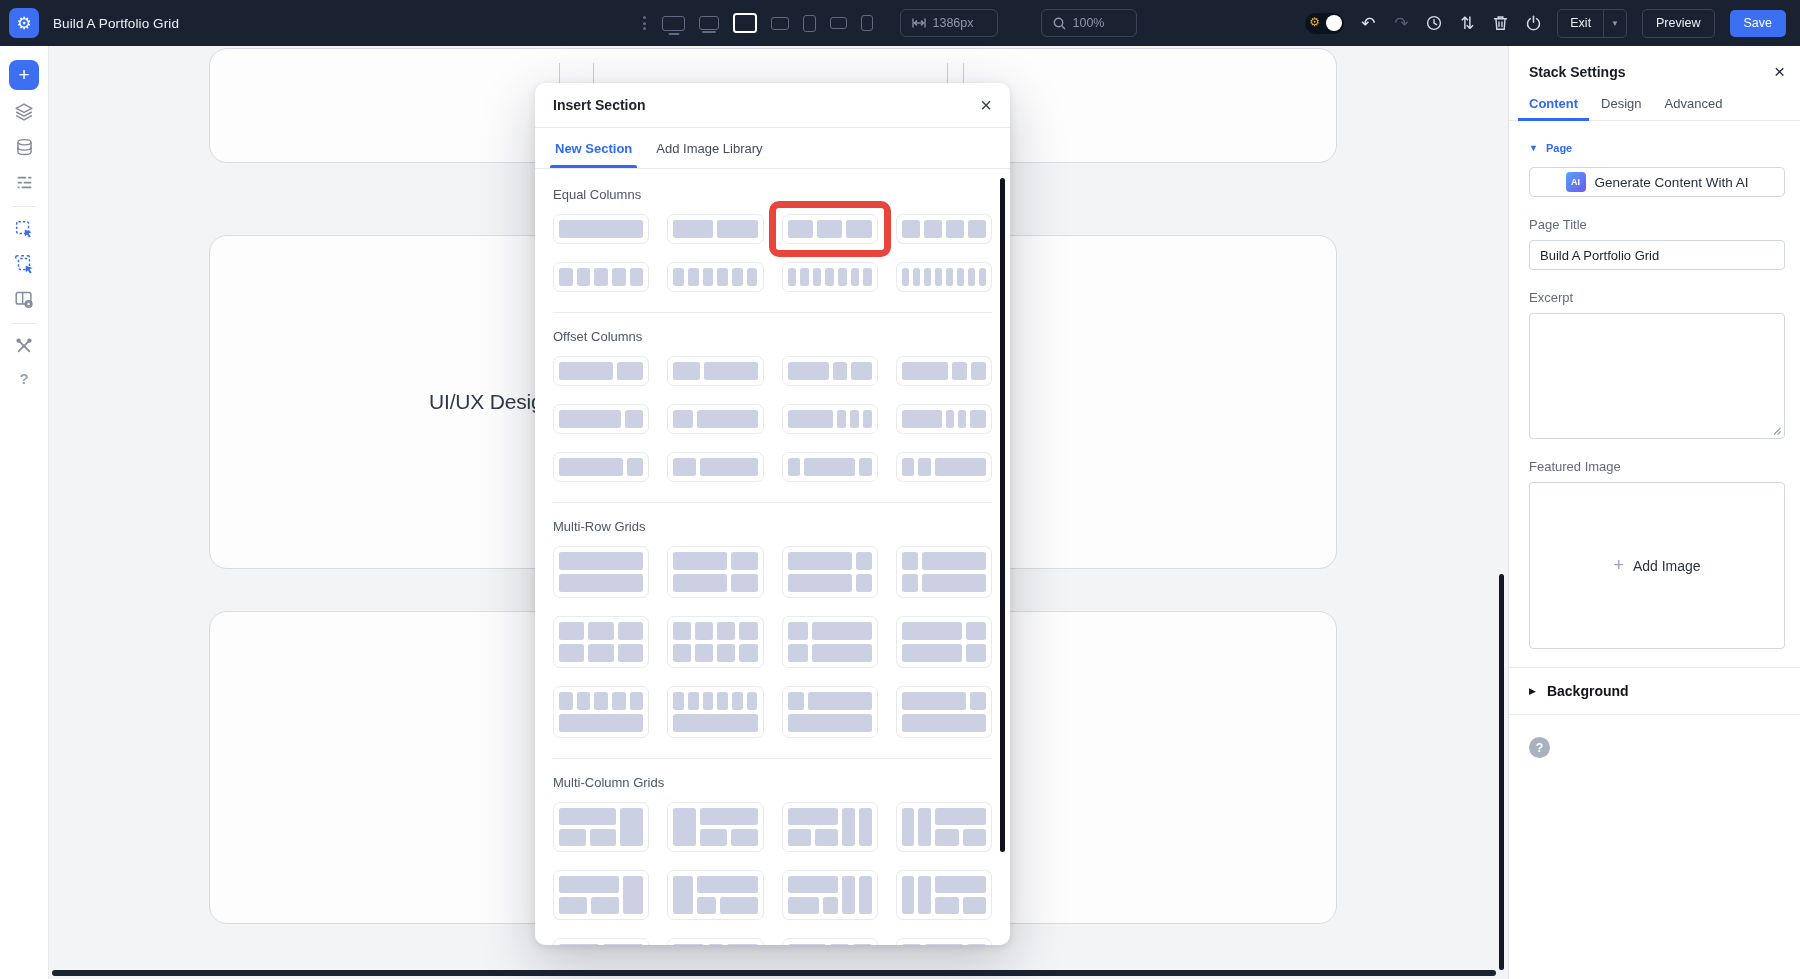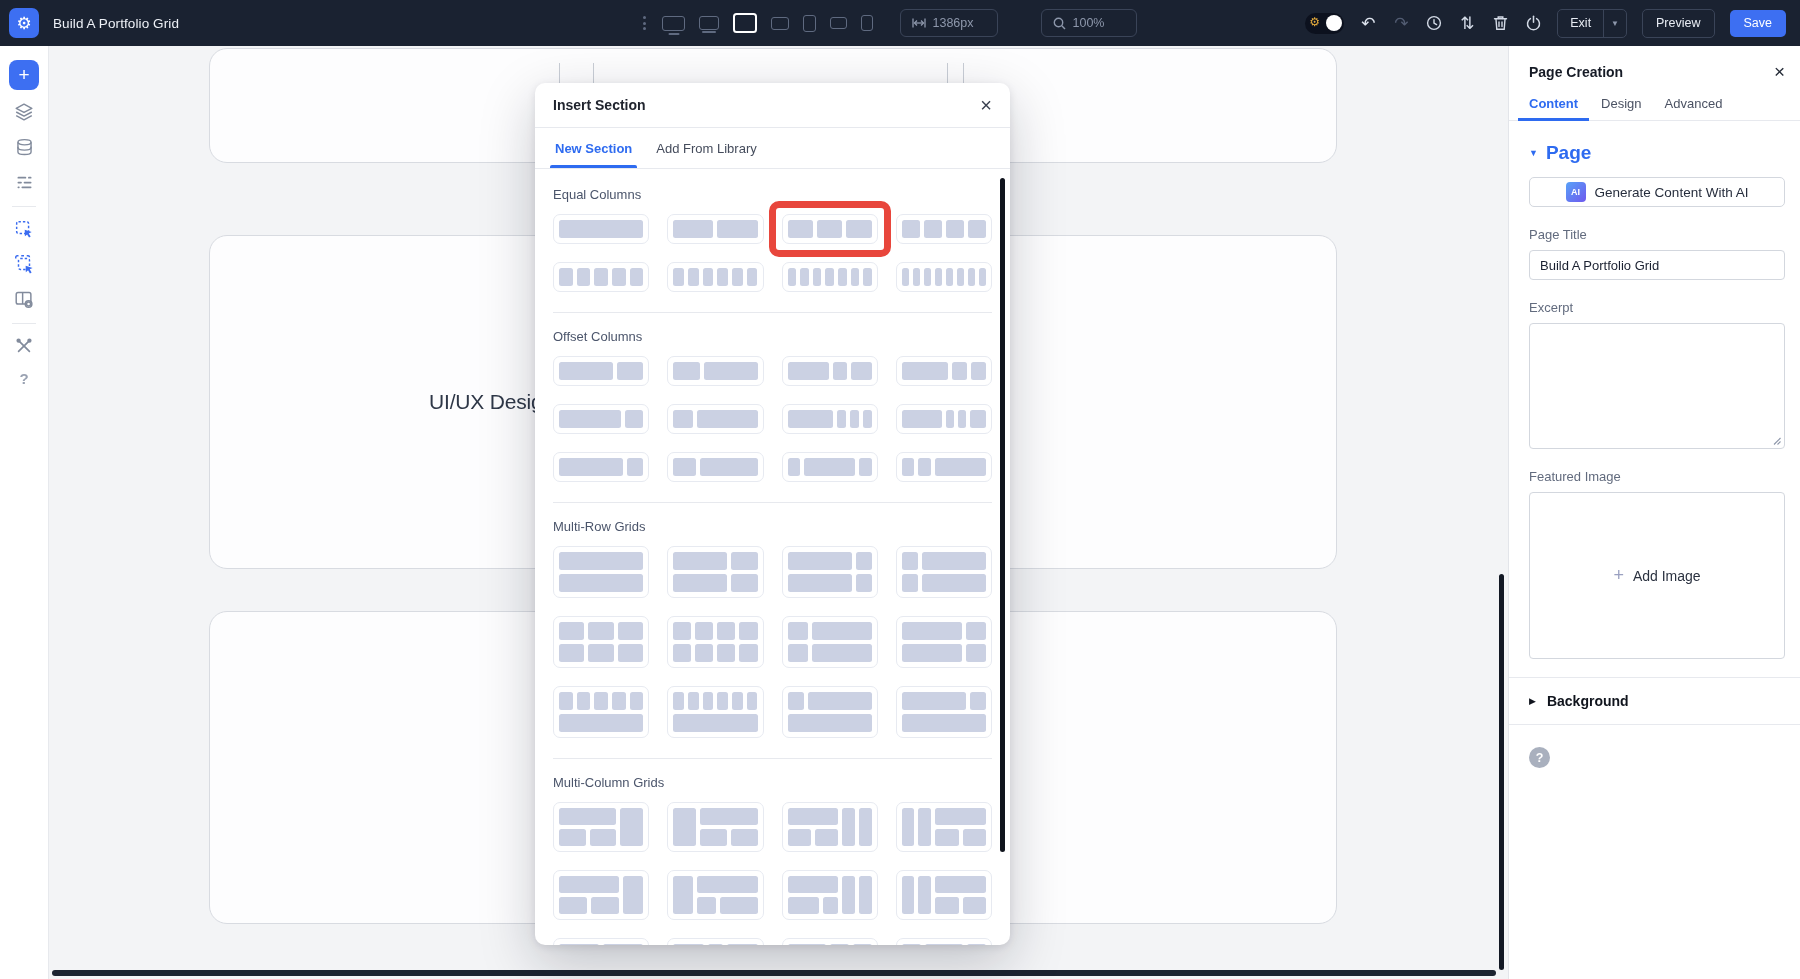--- a/index.html
+++ b/index.html
@@ -95,21 +95,21 @@
   .rb-hd{margin-top:16px;display:flex;align-items:center;justify-content:space-between;}
   .rb-title{font-size:14px;font-weight:bold;color:#161b26;}
   .rb-x{color:#262c38;font-size:19px;line-height:1;cursor:pointer;}
   .rb-tabs{margin-top:15px;display:flex;gap:23px;padding-bottom:10px;position:relative;}
   .rb-tabs::after{content:'';position:absolute;left:-20px;right:-15px;bottom:0;height:1px;background:#e7e9ee;}
   .rtab{font-size:13px;color:#4b5263;cursor:pointer;position:relative;}
   .rtab.active{color:#2e6bf0;font-weight:bold;}
   .rtab.active::before{content:'';position:absolute;left:-11px;right:-11px;bottom:-10px;height:3px;background:#2e6bf0;z-index:1;}
   .rb-sec{margin-top:21px;display:flex;align-items:center;gap:8px;cursor:pointer;}
   .rb-sec .tri{color:#2e6bf0;font-size:9px;}
-  .rb-sec .lbl{color:#2e6bf0;font-size:19px;font-weight:bold;}
+  .rb-sec .lbl{color:#2e6bf0;font-size:11px;font-weight:bold;}
   .ai-btn{margin-top:13px;height:30px;border:1px solid #d3d7de;border-radius:5px;display:flex;
           align-items:center;justify-content:center;gap:9px;cursor:pointer;background:#fff;width:100%;}
   .ai-ico{width:20px;height:20px;border-radius:4px;background:linear-gradient(135deg,#58a2f8,#6e59ee);
           color:#fff;font-size:9px;font-weight:bold;display:flex;align-items:center;justify-content:center;}
   .ai-lbl{font-size:13.5px;color:#272e3d;}
   .rb-label{margin-top:20px;font-size:13px;color:#626b7e;}
   .rb-input{margin-top:8px;height:30px;width:100%;box-sizing:border-box;border:1px solid #d3d7de;border-radius:4px;
             padding:0 10px;font-size:13px;color:#1a2030;font-family:"Liberation Sans",sans-serif;outline:none;background:#fff;}
   .rb-textarea{margin-top:8px;height:126px;width:100%;box-sizing:border-box;border:1px solid #d3d7de;border-radius:4px;
             position:relative;background:#fff;}
@@ -327,21 +327,21 @@
   <div class="hscroll"></div>
 </main>
 
 <section class="modal">
   <div class="modal-hd">
     <span class="modal-title">Insert Section</span>
     <span class="modal-x">×</span>
   </div>
   <div class="modal-tabs">
     <span class="mtab active">New Section</span>
-    <span class="mtab">Add From Library</span>
+    <span class="mtab">Add Image Library</span>
   </div>
   <div class="modal-content">
     <div id="groups">
         <div class="group-label">Equal Columns</div>
         <div class="tiles-row">
           <div class="tile" style="height: 30px;">
             <div class="trow">
               <div class="tblock" style="flex-grow: 1;"></div>
             </div>
           </div>
@@ -817,21 +817,21 @@
             </div>
           </div>
         </div>
       </div>
   </div>
   <div class="modal-sb"></div>
 </section>
 
 <aside class="rightbar">
   <div class="rb-hd">
-    <span class="rb-title">Page Creation</span>
+    <span class="rb-title">Stack Settings</span>
     <span class="rb-x">×</span>
   </div>
   <div class="rb-tabs">
     <span class="rtab active">Content</span>
     <span class="rtab">Design</span>
     <span class="rtab">Advanced</span>
   </div>
   <div class="rb-sec">
     <span class="tri">▼</span>
     <span class="lbl">Page</span>

